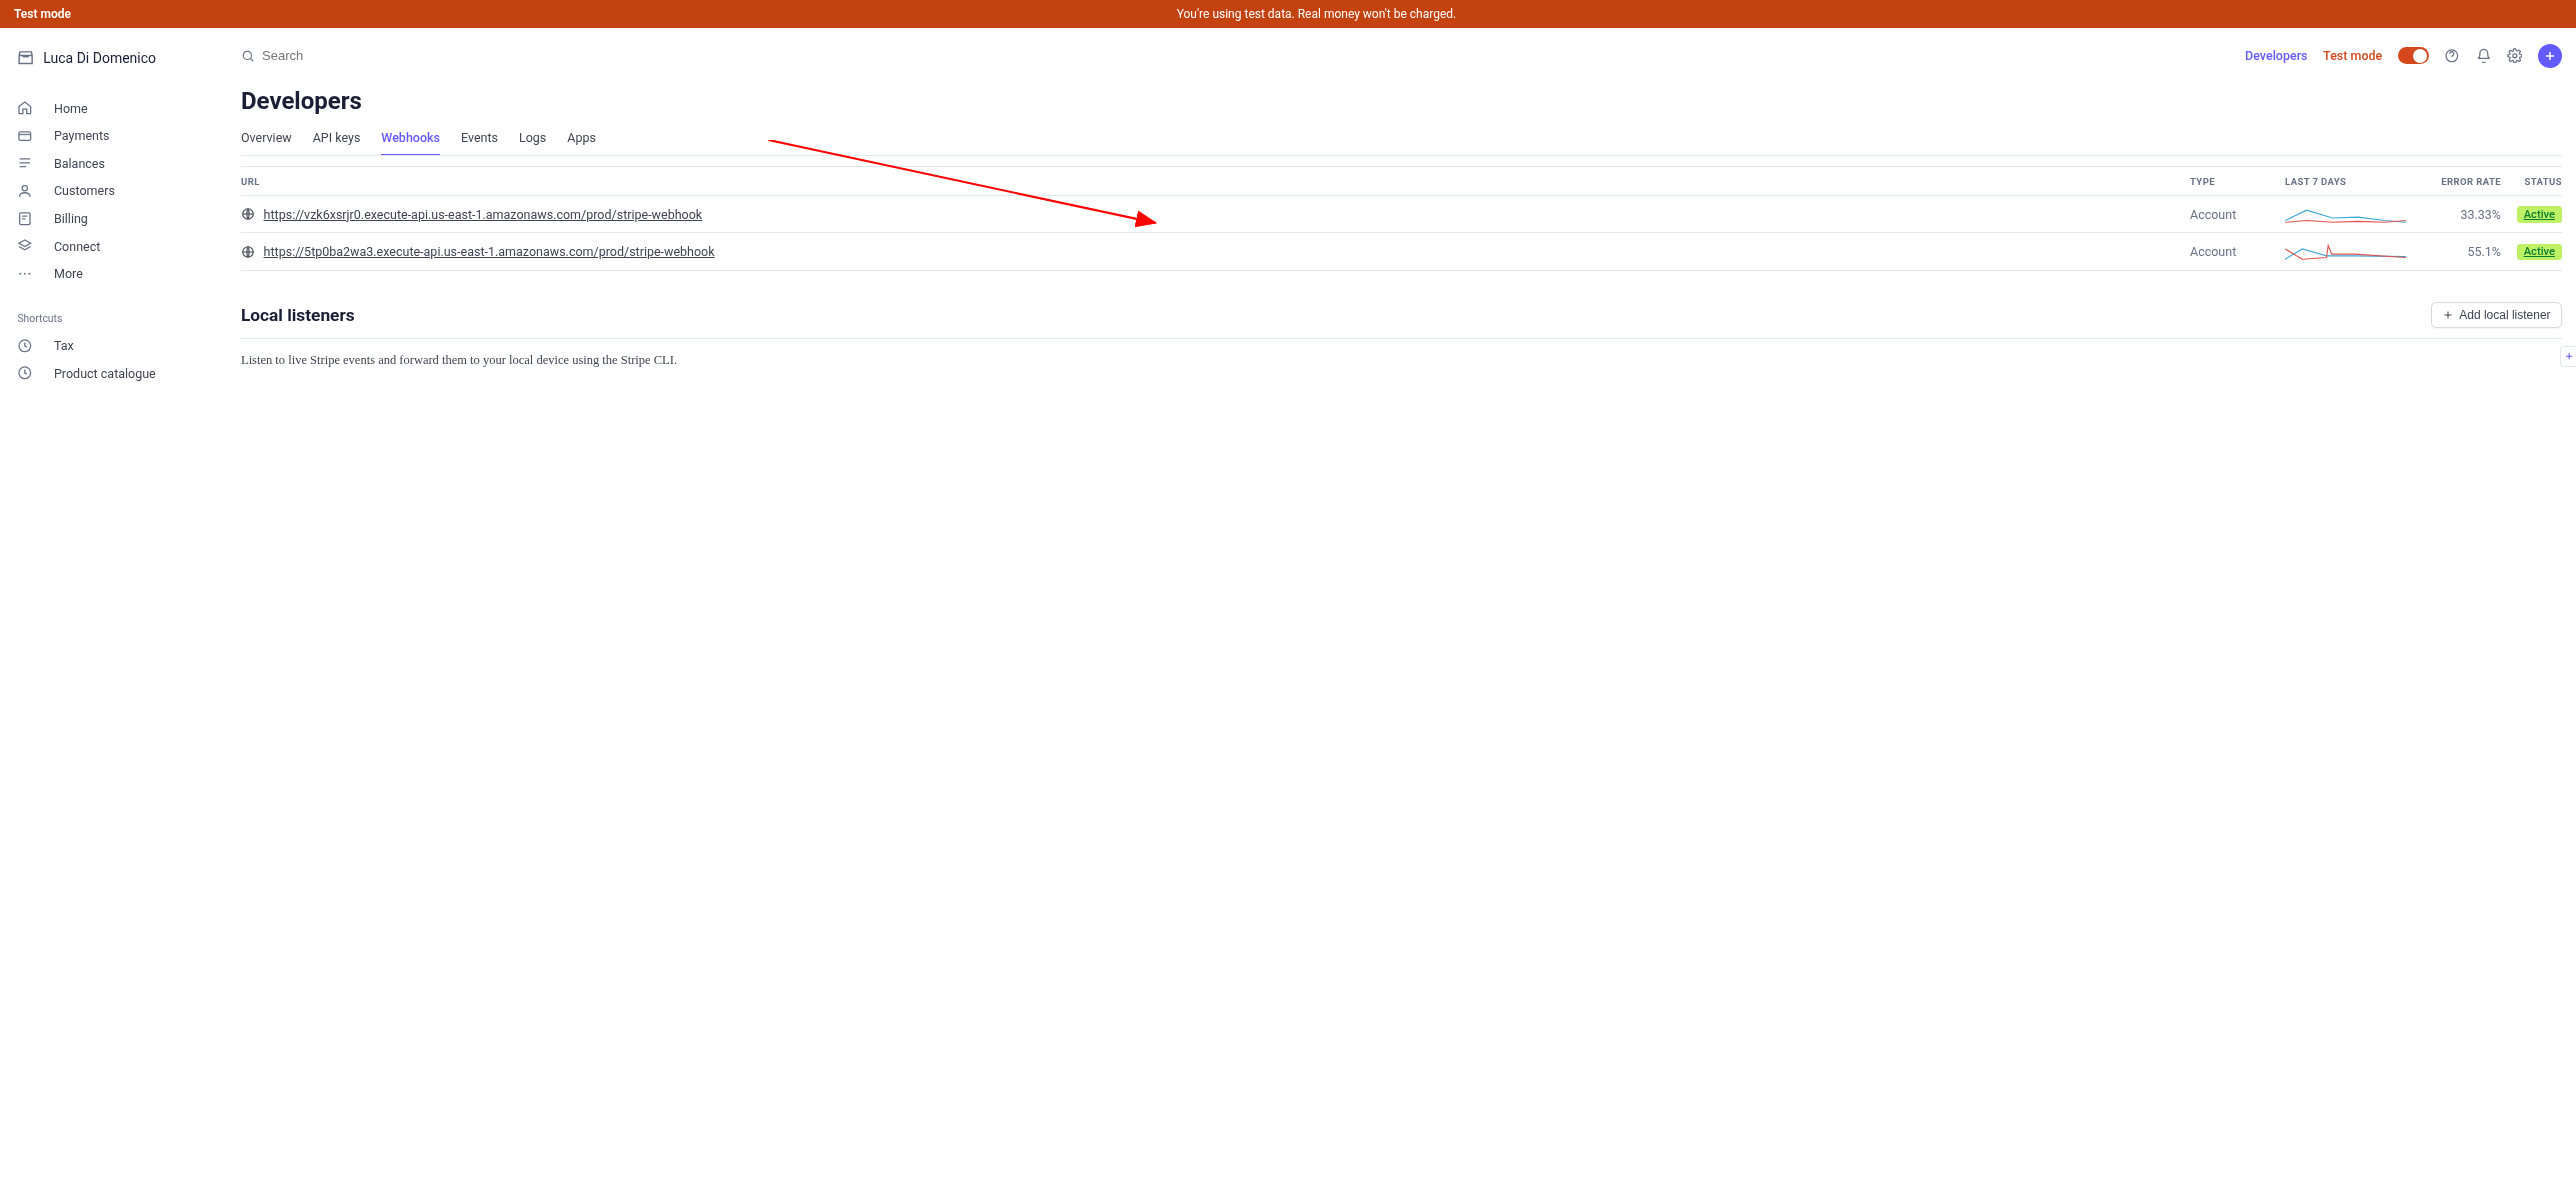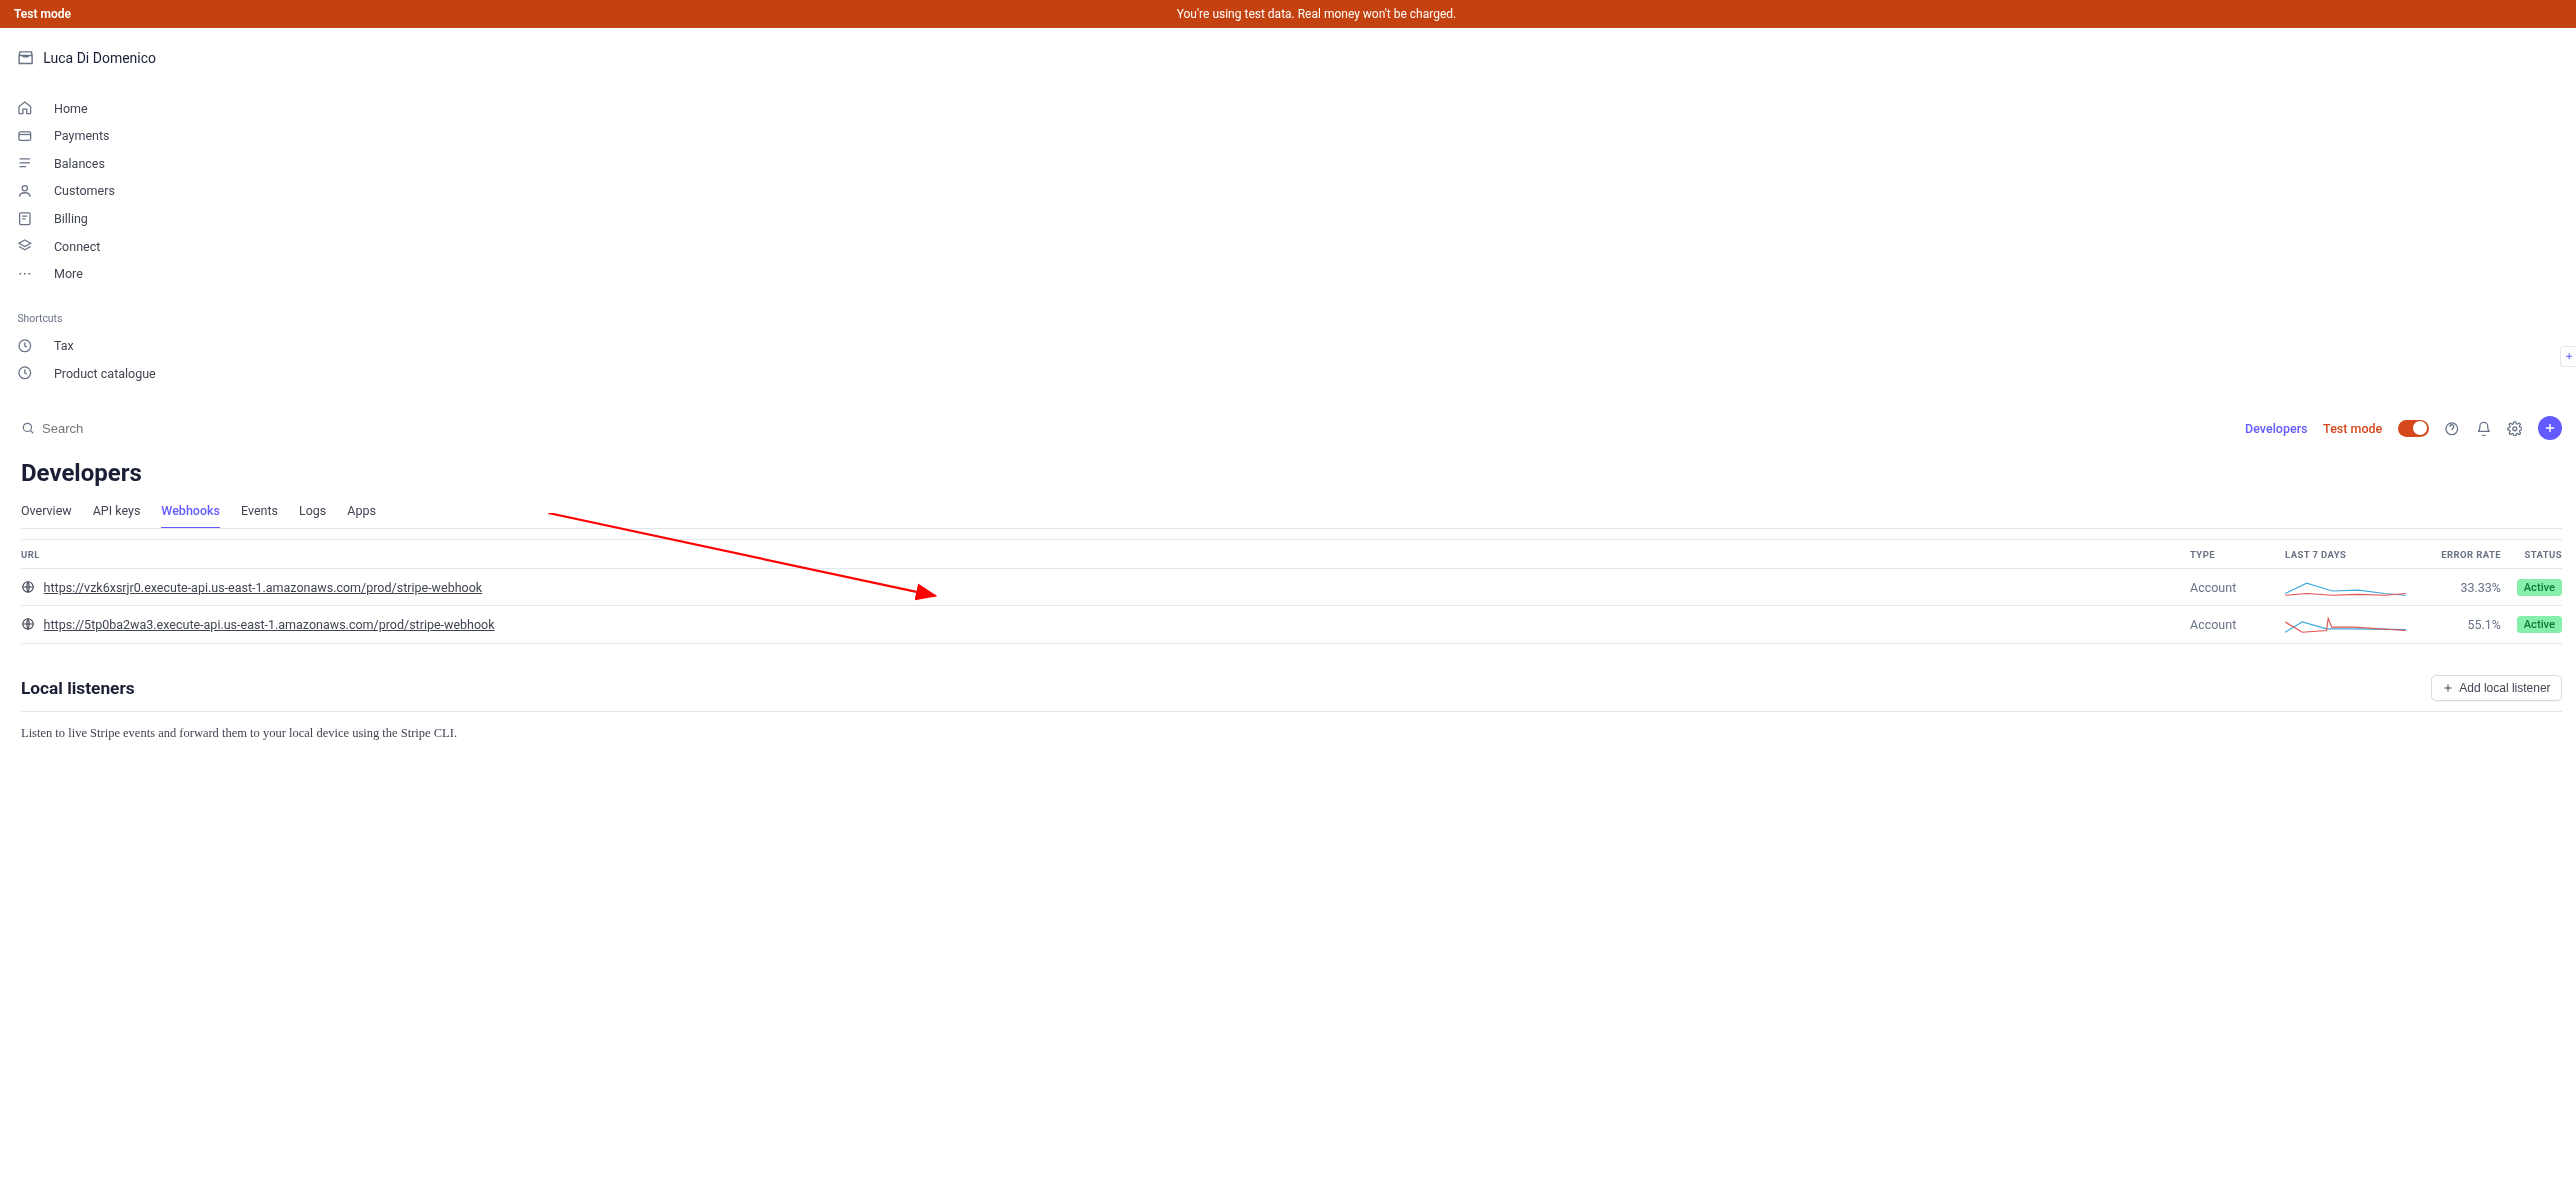--- a/index.html
+++ b/index.html
@@ -1,20 +1,20 @@
 <!DOCTYPE html>
 <html style="font-size:14px"><head>
 <meta charset="utf-8">
 <style>
 * { box-sizing: border-box; margin: 0; padding: 0; }
 body { font-family: -apple-system, BlinkMacSystemFont, "Segoe UI", Roboto, sans-serif; color: #1a1f36; background: #fff; }
 .test-banner { background: #c44110; color: #fff; height: 28px; display: flex; align-items: center; padding: 0 14px; font-size: 12px; }
 .test-banner-left { font-weight: 600; }
 .test-banner-center { flex: 1; text-align: center; }
-.layout { display: flex; flex-direction: column; }
+.layout { display: flex; }
 .sidebar { width: 220px; padding: 14px 7px; }
 .account { display: flex; align-items: center; gap: 8.6px; padding: 7px 10.4px; margin-bottom: 21px; }
 .account-icon { width: 17.3px; height: 17.3px; color: #697386; }
 .nav-item { display: flex; align-items: center; gap: 21px; padding: 6px 10.4px; font-size: 12.5px; color: #414552; cursor: pointer; border-radius: 3.5px; }
 .nav-icon { width: 15.6px; height: 15.6px; color: #697386; display: flex; align-items: center; justify-content: center; }
 .shortcuts-label { font-size: 10.4px; color: #697386; padding: 7px 10.4px; margin-top: 17.3px; }
 .main { flex: 1; padding: 0 14px 21px 21px; }
 .topbar { display: flex; align-items: center; height: 55px; gap: 14px; }
 .search-wrap { display: flex; align-items: center; gap: 7px; color: #697386; flex: 1; }
 .search-input { border: none; outline: none; font-size: 13px; color: #697386; background: transparent; width: 173px; }
@@ -36,21 +36,21 @@
 .thead { display: flex; padding: 8.6px 0; font-size: 9.5px; letter-spacing: 0.4px; color: #697386; font-weight: 700; border-bottom: 0.9px solid #e3e8ee; }
 .col-url { flex: 1; }
 .col-type { width: 95px; }
 .col-days { width: 138px; }
 .col-err { width: 78px; text-align: right; }
 .col-status { width: 61px; text-align: right; padding-left: 10.4px; }
 .trow { display: flex; align-items: center; padding: 8.6px 0; border-bottom: 0.9px solid #e3e8ee; font-size: 12.5px; color: #414552; cursor: pointer; }
 .trow .col-url { display: flex; align-items: center; gap: 8.6px; text-decoration: underline; }
 .globe-icon { width: 14px; height: 14px; color: #414552; }
 .sparkline { width: 121px; height: 19px; }
-.badge { display: inline-block; background: #86efac; color: #0a7d33; padding: 1.7px 7px; border-radius: 3.5px; font-size: 11.2px; font-weight: 500; }
+.badge { display: inline-block; background: #bef264; color: #0a7d33; padding: 1.7px 7px; border-radius: 3.5px; font-size: 11.2px; font-weight: 500; text-decoration: underline; }
 .col-type, .col-err { color: #697386; }
 .local-desc { margin-top: 14px; font-size: 12.5px; color: #414552; font-family: Liberation Serif, serif; }
 .arrow-annotation { position: absolute; pointer-events: none; }
 .side-plus { position: fixed; right: 0; top: 346px; width: 15.6px; height: 21px; background: #fff; border: 0.9px solid #e3e8ee; border-right: none; border-radius: 3.5px 0 0 3.5px; display: flex; align-items: center; justify-content: center; color: #635bff; font-size: 12px; cursor: pointer; }
 svg { display: block; }
 </style>
 </head>
 <body>
 
 <div class="test-banner">

